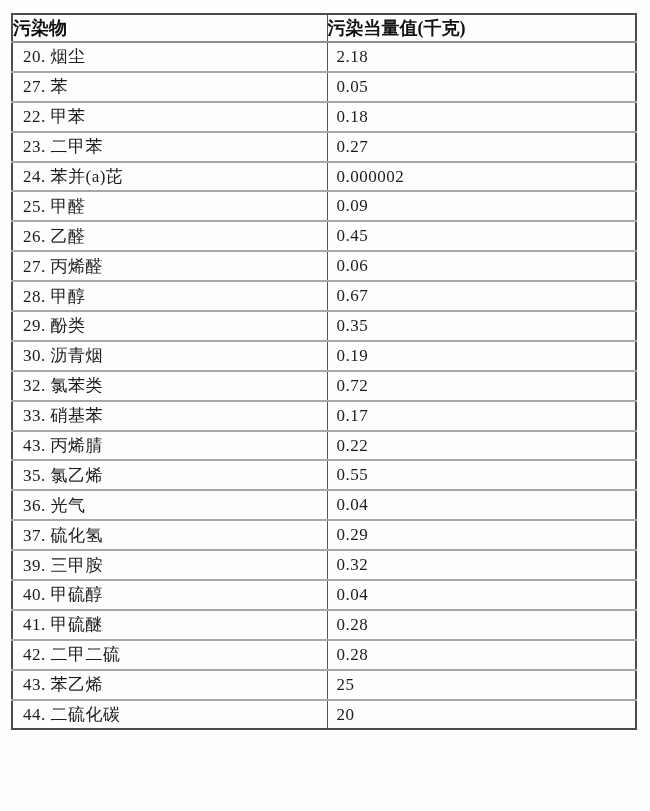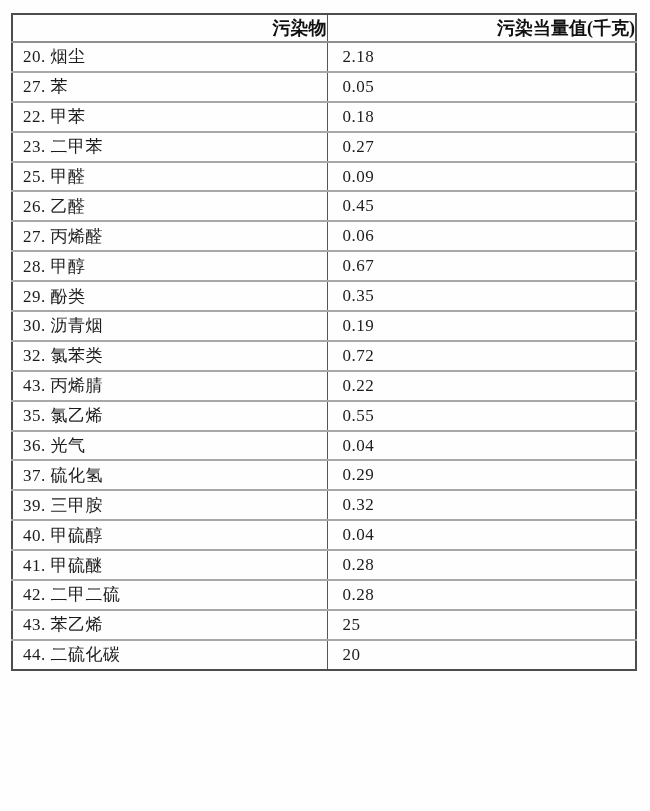--- a/index.html
+++ b/index.html
@@ -28,21 +28,21 @@
     border-collapse: collapse;
     table-layout: fixed;
     border: 2px solid #4d4d4d;
   }
   .pollutant-table col.c1 { width: 315px; }
   .pollutant-table col.c2 { width: 309px; }
   .pollutant-table th {
     height: 26px;
     font-size: 18px;
     font-weight: bold;
-    text-align: right;
+    text-align: left;
     vertical-align: middle;
     color: #111111;
     border-bottom: 2px solid #8f8f8f;
     padding: 0;
   }
   .pollutant-table td {
     height: 27.9px;
     font-size: 17px;
     vertical-align: middle;
     text-align: left;
@@ -50,21 +50,21 @@
     padding: 0 0 0 10px;
     white-space: nowrap;
     overflow: hidden;
     letter-spacing: 0.5px;
   }
   .pollutant-table th.col-name,
   .pollutant-table td.col-name {
     border-right: 1px solid #555555;
   }
   .pollutant-table td.col-value {
-    padding-left: 15px;
+    padding-left: 9px;
   }
 </style>
 </head>
 <body>
 
 <div class="sheet">
   <table class="pollutant-table">
     <colgroup>
       <col class="c1">
       <col class="c2">
@@ -86,20 +86,24 @@
         </tr>
         <tr>
           <td class="col-name">22. 甲苯</td>
           <td class="col-value">0.18</td>
         </tr>
         <tr>
           <td class="col-name">23. 二甲苯</td>
           <td class="col-value">0.27</td>
         </tr>
         <tr>
+          <td class="col-name">24. 苯并(a)芘</td>
+          <td class="col-value">0.000002</td>
+        </tr>
+        <tr>
           <td class="col-name">25. 甲醛</td>
           <td class="col-value">0.09</td>
         </tr>
         <tr>
           <td class="col-name">26. 乙醛</td>
           <td class="col-value">0.45</td>
         </tr>
         <tr>
           <td class="col-name">27. 丙烯醛</td>
           <td class="col-value">0.06</td>
@@ -112,20 +116,24 @@
           <td class="col-name">29. 酚类</td>
           <td class="col-value">0.35</td>
         </tr>
         <tr>
           <td class="col-name">30. 沥青烟</td>
           <td class="col-value">0.19</td>
         </tr>
         <tr>
           <td class="col-name">32. 氯苯类</td>
           <td class="col-value">0.72</td>
+        </tr>
+        <tr>
+          <td class="col-name">33. 硝基苯</td>
+          <td class="col-value">0.17</td>
         </tr>
         <tr>
           <td class="col-name">43. 丙烯腈</td>
           <td class="col-value">0.22</td>
         </tr>
         <tr>
           <td class="col-name">35. 氯乙烯</td>
           <td class="col-value">0.55</td>
         </tr>
         <tr>

